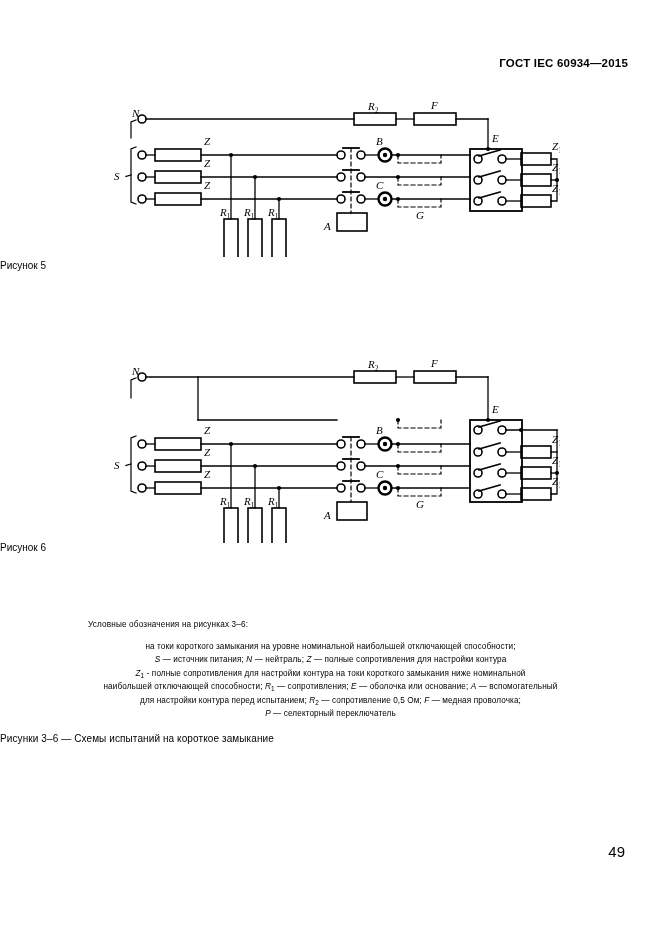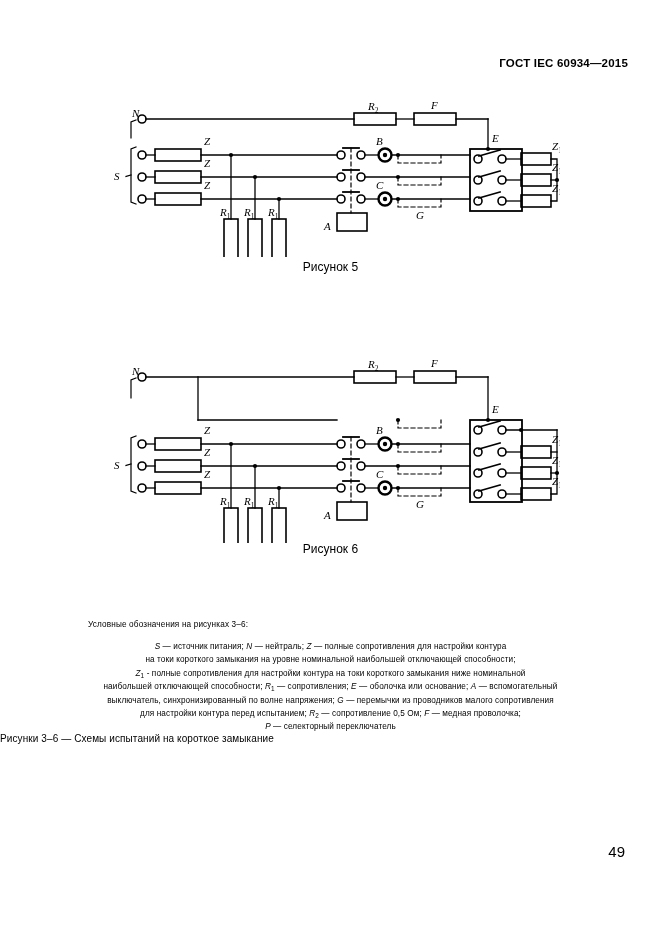--- a/index.html
+++ b/index.html
@@ -25,22 +25,22 @@
     top: 57px;
     font-size: 11.5px;
     font-weight: bold;
     letter-spacing: 0.2px;
     white-space: nowrap;
   }
   .fig-caption {
     position: absolute;
     width: 661px;
     left: 0;
-    text-align: center;
-    font-size: 12px;
+    text-align: left;
+    font-size: 10px;
   }
   #fig5-caption { top: 260px; }
   #fig6-caption { top: 542px; }
 
   .legend-title {
     position: absolute;
     left: 88px;
     top: 620px;
     font-size: 8.2px;
     letter-spacing: 0.15px;
@@ -359,25 +359,24 @@
       <text class="lbl" x="452" y="106">Z<tspan class="sb" dy="3">1</tspan></text>
       <text class="lbl" x="452" y="127">Z<tspan class="sb" dy="3">1</tspan></text>
     </svg>
   </div>
 
   <div class="fig-caption" id="fig6-caption">Рисунок 6</div>
 
   <div class="legend-title">Условные обозначения на рисунках 3–6:</div>
 
   <div class="legend-body">
+    <div>на токи короткого замыкания на уровне номинальной наибольшей отключающей способности;</div>
     <div><i>S</i> — источник питания; <i>N</i> — нейтраль; <i>Z</i> — полные сопротивления для настройки контура</div>
-    <div>на токи короткого замыкания на уровне номинальной наибольшей отключающей способности;</div>
     <div><i>Z</i><sub>1</sub> - полные сопротивления для настройки контура на токи короткого замыкания ниже номинальной</div>
     <div>наибольшей отключающей способности; <i>R</i><sub>1</sub> — сопротивления; <i>E</i> — оболочка или основание; <i>A</i> — вспомогательный</div>
-    <div>выключатель, синхронизированный по волне напряжения; <i>G</i> — перемычки из проводников малого сопротивления</div>
     <div>для настройки контура перед испытанием; <i>R</i><sub>2</sub> — сопротивление 0,5 Ом; <i>F</i> — медная проволочка;</div>
     <div><i>P</i> — селекторный переключатель</div>
   </div>
 
   <div class="main-caption">Рисунки 3–6 — Схемы испытаний на короткое замыкание</div>
 
   <div class="page-number">49</div>
 
 </div>
 

